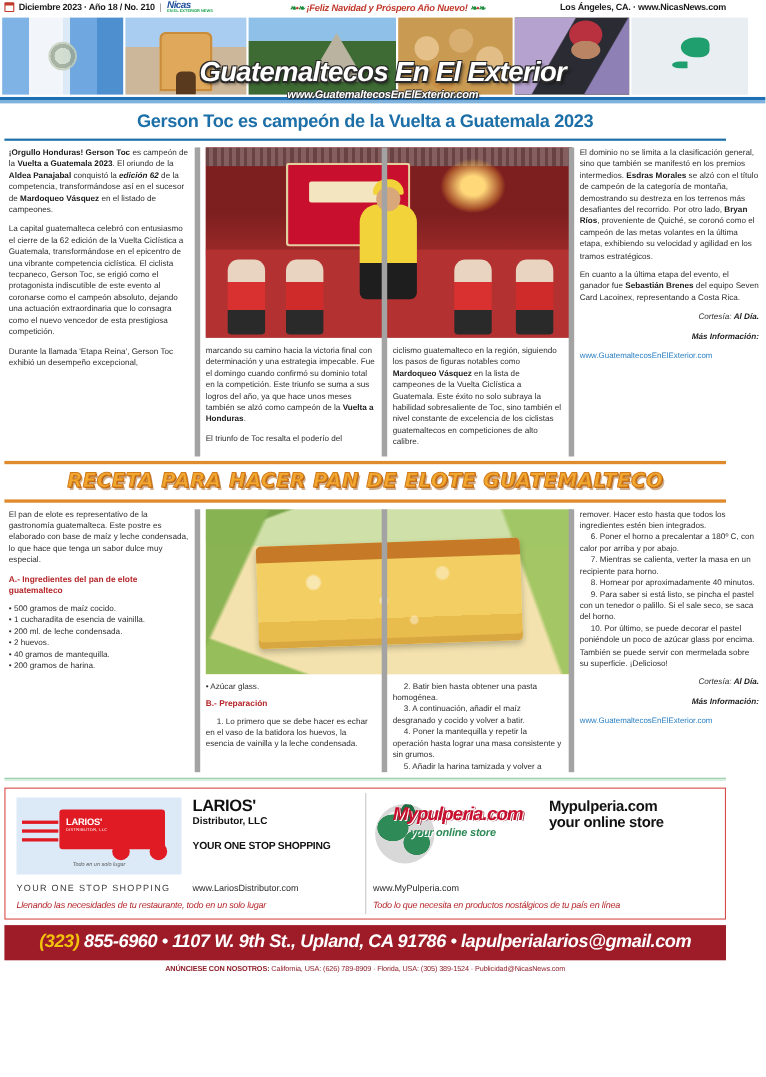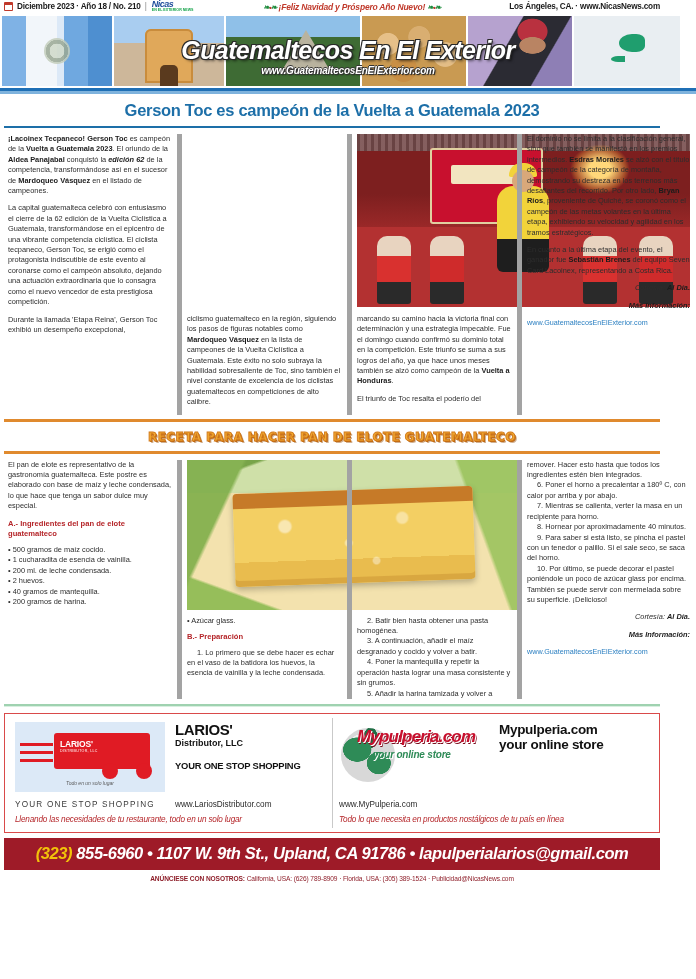--- a/index.html
+++ b/index.html
@@ -92,21 +92,21 @@
       linear-gradient(120deg,#b6a2cf 0 38%, transparent 39%),
       linear-gradient(300deg,#8e7fb5 0 28%, transparent 29%);
   }
   .mh-quetzal { width: 106px; background: linear-gradient(180deg,#e9eef2 0 100%); }
   .mh-quetzal::after{
     content:""; position:absolute; left:42%; top:26%; width:26px; height:18px;
     background:#1f9e6e; border-radius:60% 40% 40% 60%;
     box-shadow: -14px 16px 0 -6px #1f9e6e, 10px -6px 0 -9px #c0392b;
   }
   .mh-title-wrap {
-    position: absolute; left: 118px; top: 24px; width: 460px; text-align:center;
+    position: absolute; left: 118px; top: 40px; width: 460px; text-align:center;
     pointer-events: none;
   }
   .mh-title {
     font-size: 25px; font-weight: bold; font-style: italic; color:#ffffff;
     letter-spacing:-0.6px; line-height:1;
     text-shadow: 1px 1px 0 #2a2a2a, -1px 1px 0 #2a2a2a, 1px -1px 0 #2a2a2a, -1px -1px 0 #2a2a2a, 2px 2px 3px rgba(0,0,0,.6);
   }
   .mh-sub {
     margin-top: 2px; font-size: 10px; font-weight: bold; font-style: italic; color:#ffffff;
     letter-spacing:-0.2px;
@@ -175,21 +175,21 @@
   .hero .flare { position:absolute; left:64%; top:6%; width:60px; height:50px;
     background: radial-gradient(ellipse,#ffd87a 0 25%, rgba(255,180,60,.3) 60%, transparent 70%); }
   .hero .truss { position:absolute; left:0; top:0; width:100%; height:10%;
     background: repeating-linear-gradient(90deg,#5b5b5b 0 3px, #8a8a8a 3px 7px); opacity:.6; }
 
   
   .hr-orange { height: 3px; background: #e08a2e; margin: 4px 4px 0 4px; }
   .recipe-title-band { text-align:center; padding: 5px 0 6px 0; }
   .recipe-title {
     display:inline-block;
-    font-size: 12px; font-weight: bold; 
+    font-size: 18px; font-weight: bold; font-style: italic;
     letter-spacing: 0.4px;
     color: #f0a830;
     -webkit-text-stroke: 0.9px #d2791a;
     text-shadow: 1px 1px 0 #b9610f, 2px 2px 0 rgba(150,80,10,.45);
     font-family: "DejaVu Sans", sans-serif;
   }
   .hr-orange2 { height: 3px; background: #e08a2e; margin: 0 4px 6px 4px; }
 
   
   .food {
@@ -342,49 +342,49 @@
   </div>
   <div class="mh-rule"></div>
 
   <div class="story-head">Gerson Toc es campeón de la Vuelta a Guatemala 2023</div>
   <div class="hr-blue"></div>
 
   <div class="cols">
 
     <div class="col">
       <div class="body-txt">
-        <p><b>¡Lacoinex Tecpaneco! </b><b>Gerson Toc</b><span> es campeón de la </span><b>Vuelta a Guatemala 2023</b><span>. El oriundo de la </span><b>Aldea Panajabal</b><span> conquistó la </span><b><i>edición 62</i></b><span> de la competencia, transformándose así en el sucesor de </span><b>Mardoqueo Vásquez</b><span> en el listado de campeones.</span></p>
+        <p><b>¡Orgullo Honduras! </b><b>Gerson Toc</b><span> es campeón de la </span><b>Vuelta a Guatemala 2023</b><span>. El oriundo de la </span><b>Aldea Panajabal</b><span> conquistó la </span><b><i>edición 62</i></b><span> de la competencia, transformándose así en el sucesor de </span><b>Mardoqueo Vásquez</b><span> en el listado de campeones.</span></p>
         <p>La capital guatemalteca celebró con entusiasmo el cierre de la 62 edición de la Vuelta Ciclística a Guatemala, transformándose en el epicentro de una vibrante competencia ciclística. El ciclista tecpaneco, Gerson Toc, se erigió como el protagonista indiscutible de este evento al coronarse como el campeón absoluto, dejando una actuación extraordinaria que lo consagra como el nuevo vencedor de esta prestigiosa competición.</p>
         <p>Durante la llamada 'Etapa Reina', Gerson Toc exhibió un desempeño excepcional,</p>
-      </div>
-    </div>
-
-    <div class="col">
-      <div style="height:180px"></div>
-      <div class="body-txt">
-        <p><span>ciclismo guatemalteco en la región, siguiendo los pasos de figuras notables como </span><b>Mardoqueo Vásquez</b><span> en la lista de campeones de la Vuelta Ciclística a Guatemala. Este éxito no solo subraya la habilidad sobresaliente de Toc, sino también el nivel constante de excelencia de los ciclistas guatemaltecos en competiciones de alto calibre.</span></p>
       </div>
     </div>
 
     <div class="col">
       <div class="hero">
         <div class="backdrop"></div>
         <div class="truss"></div>
         <div class="stage"></div>
         <div class="banner-red"></div>
         <div class="flare"></div>
         <div class="p1"></div>
         <div class="p2"></div>
         <div class="rider"></div>
         <div class="p3"></div>
         <div class="p4"></div>
       </div>
       <div class="body-txt">
         <p><span>marcando su camino hacia la victoria final con determinación y una estrategia impecable. Fue el domingo cuando confirmó su dominio total en la competición. Este triunfo se suma a sus logros del año, ya que hace unos meses también se alzó como campeón de la </span><b>Vuelta a Honduras</b><span>.</span></p>
         <p>El triunfo de Toc resalta el poderío del</p>
+      </div>
+    </div>
+
+    <div class="col">
+      <div style="height:180px"></div>
+      <div class="body-txt">
+        <p><span>ciclismo guatemalteco en la región, siguiendo los pasos de figuras notables como </span><b>Mardoqueo Vásquez</b><span> en la lista de campeones de la Vuelta Ciclística a Guatemala. Este éxito no solo subraya la habilidad sobresaliente de Toc, sino también el nivel constante de excelencia de los ciclistas guatemaltecos en competiciones de alto calibre.</span></p>
       </div>
     </div>
 
     <div class="col">
       <div class="body-txt">
         <p><span>El dominio no se limita a la clasificación general, sino que también se manifestó en los premios intermedios. </span><b>Esdras Morales</b><span> se alzó con el título de campeón de la categoría de montaña, demostrando su destreza en los terrenos más desafiantes del recorrido. Por otro lado, </span><b>Bryan Ríos</b><span>, proveniente de Quiché, se coronó como el campeón de las metas volantes en la última etapa, exhibiendo su velocidad y agilidad en los tramos estratégicos.</span></p>
         <p><span>En cuanto a la última etapa del evento, el ganador fue </span><b>Sebastián Brenes</b><span> del equipo Seven Card Lacoinex, representando a Costa Rica.</span></p>
         <p class="ital-small"><i>Cortesía: </i><b>Al Día.</b></p>
         <p class="ital-small"><b><i>Más Información:</i></b></p>
         <p class="lnk">www.GuatemaltecosEnElExterior.com</p>

